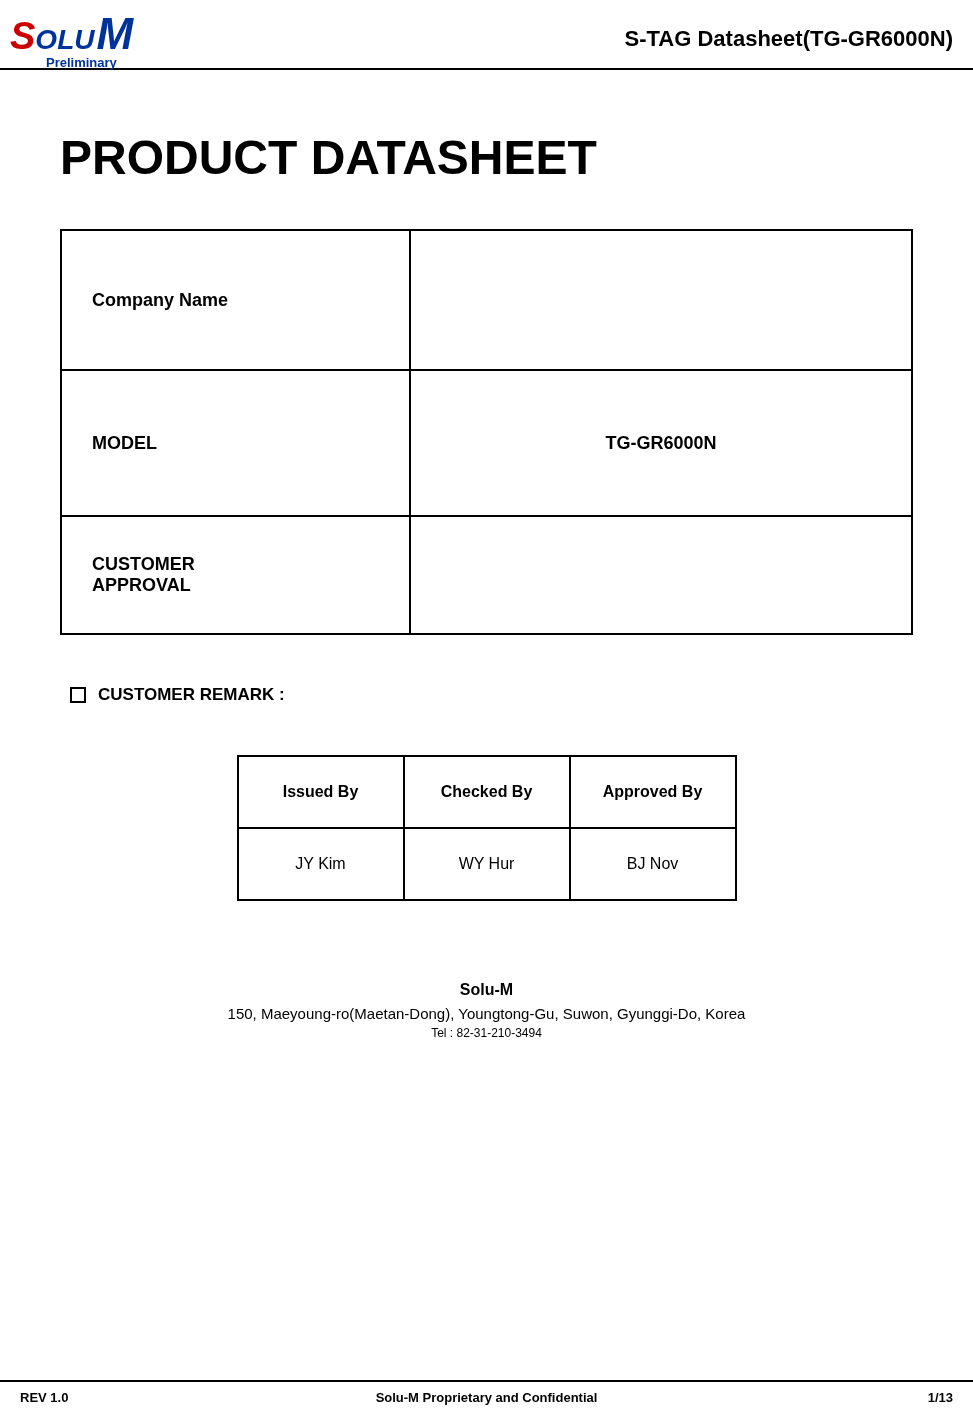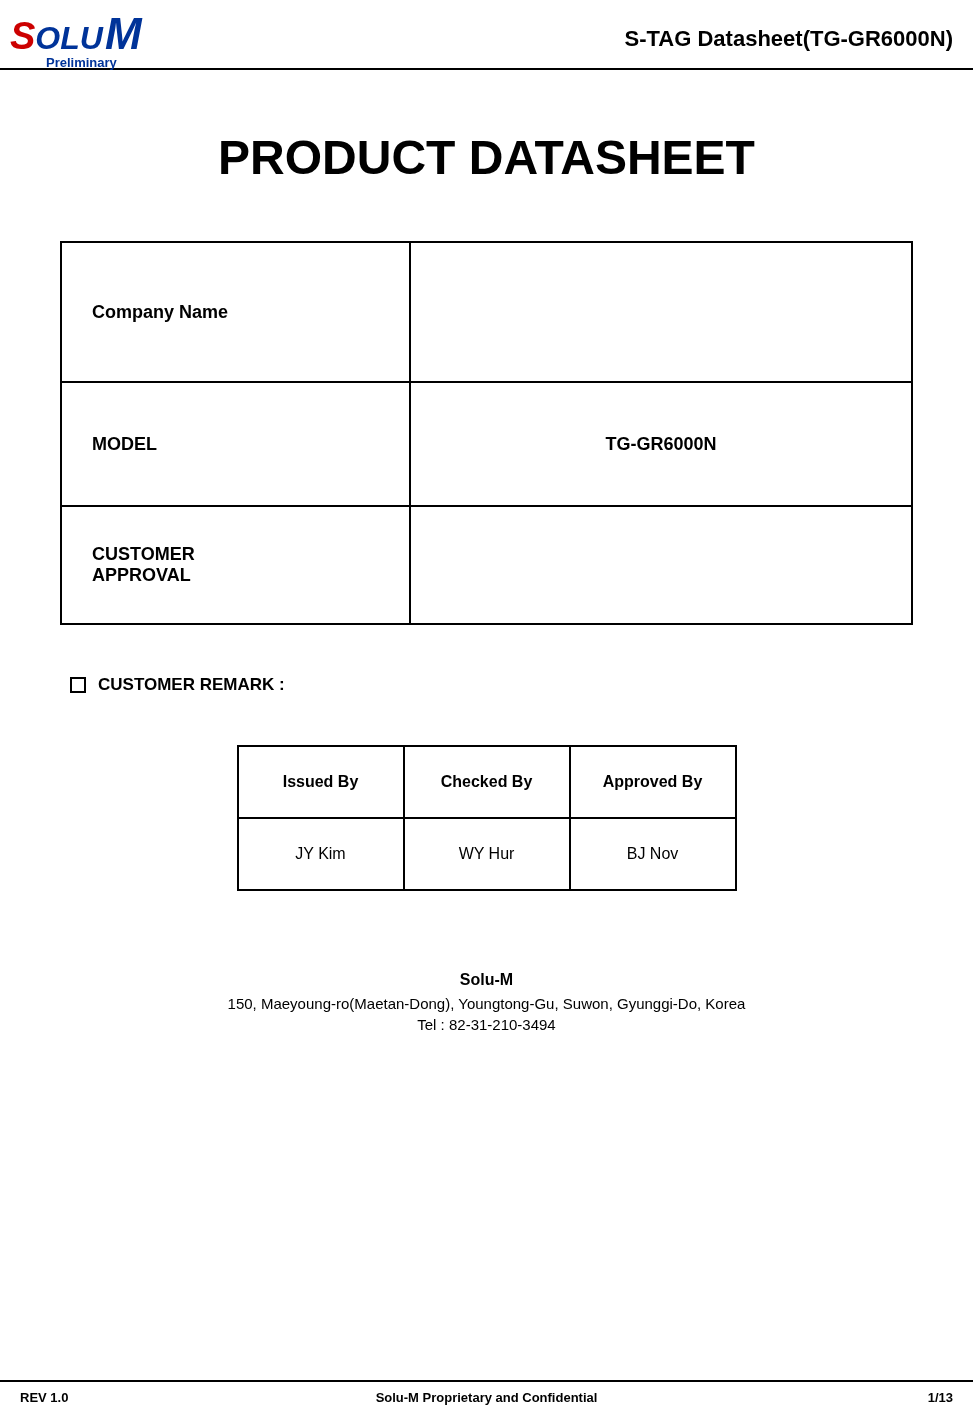--- a/index.html
+++ b/index.html
@@ -43,21 +43,21 @@
 
     .logo-s {
       color: #cc0000;
       font-size: 38px;
       font-weight: 900;
       font-style: italic;
     }
 
     .logo-olu {
       color: #003399;
-      font-size: 32px;
+      font-size: 28px;
       font-weight: 900;
       font-style: italic;
     }
 
     .logo-m {
       color: #003399;
       font-size: 44px;
       font-weight: 900;
       font-style: italic;
       margin-left: 2px;
@@ -81,24 +81,23 @@
       font-weight: bold;
       color: #000;
     }
 
     
     .main-content {
       padding: 40px 60px;
     }
 
     .page-title {
-      text-align: center;
       font-size: 48px;
       font-weight: bold;
-      margin-bottom: 56px;
+      margin-bottom: 44px;
       margin-top: 20px;
     }
 
     
     .info-table {
       width: 100%;
       border-collapse: collapse;
       margin-bottom: 50px;
       border: 2px solid #000;
     }
@@ -120,21 +119,21 @@
       vertical-align: middle;
       text-align: center;
     }
 
     .row-company td {
       height: 140px;
       margin-top: 8px;
     }
 
     .row-model td {
-      height: 124px;
+      height: 146px;
     }
 
     .row-approval td {
       height: 118px;
     }
 
     
     .remark-section {
       display: flex;
       align-items: flex-start;
@@ -198,21 +197,21 @@
       font-size: 16px;
       margin-bottom: 6px;
     }
 
     .footer-info .address {
       font-size: 15px;
       margin-bottom: 4px;
     }
 
     .footer-info .tel {
-      font-size: 15px;
+      font-size: 12px;
     }
 
     
     .bottom-footer {
       position: absolute;
       bottom: 0;
       left: 0;
       right: 0;
       border-top: 2px solid #000;
       padding: 8px 20px;

